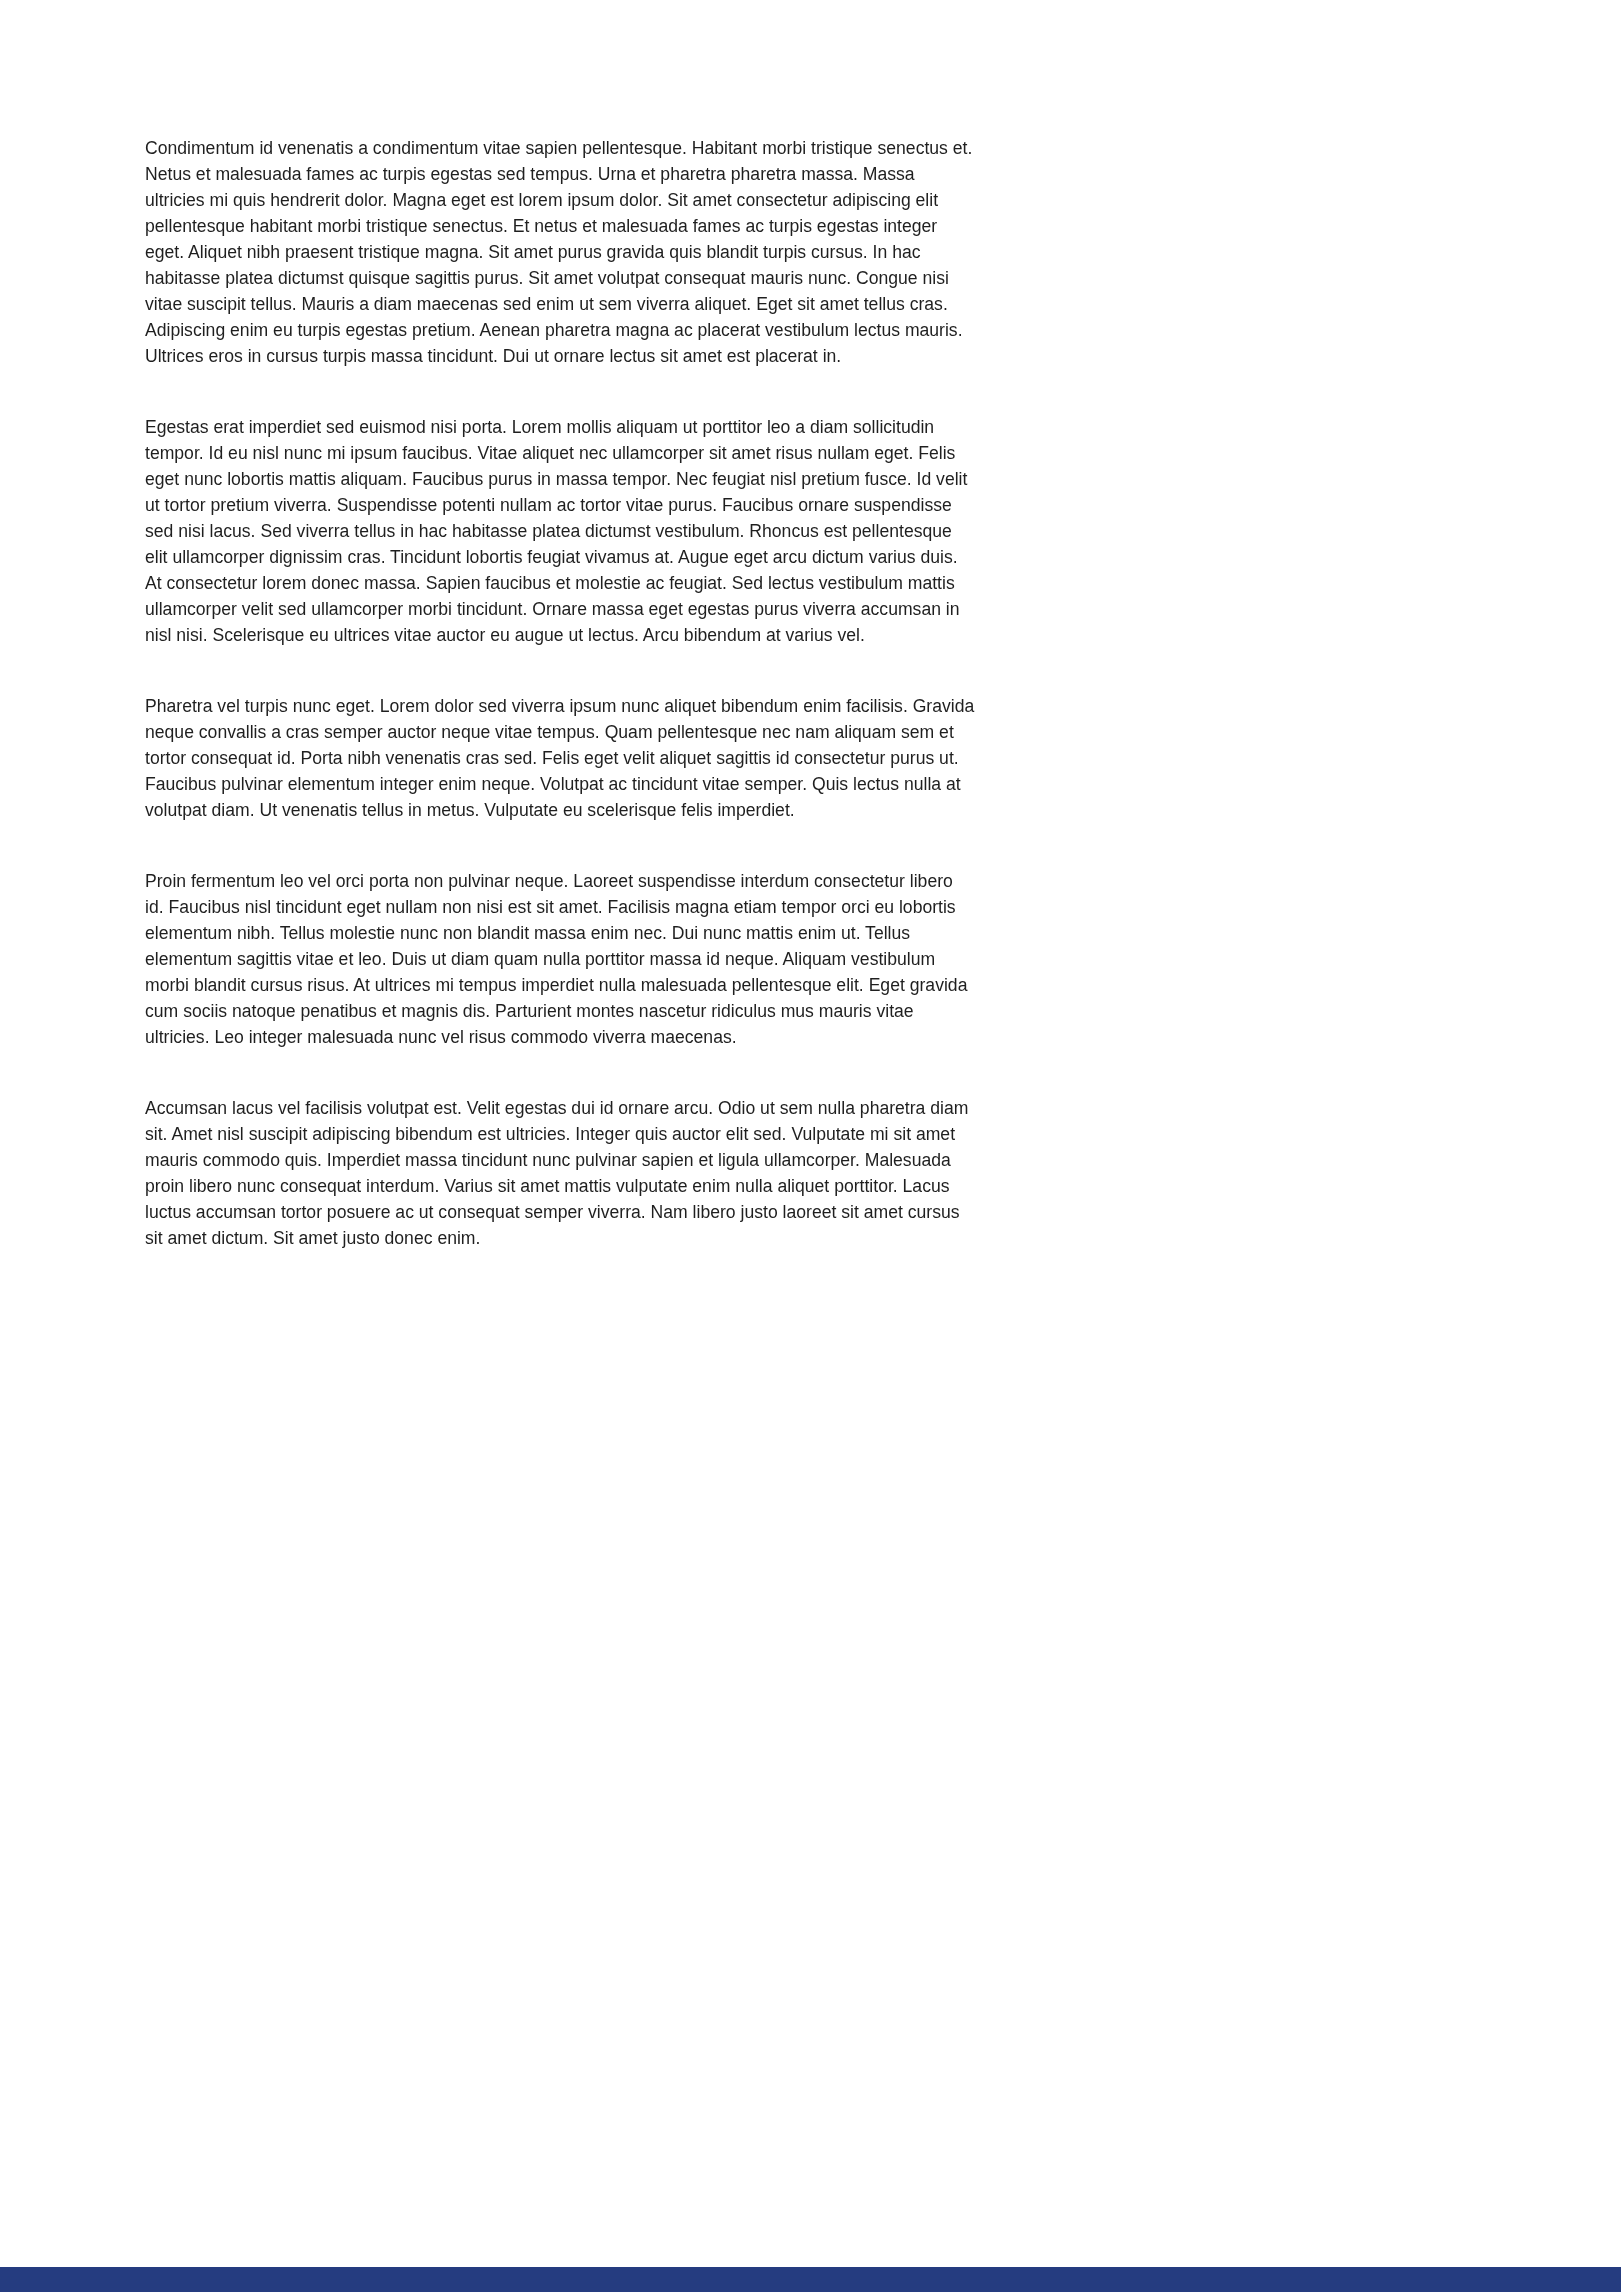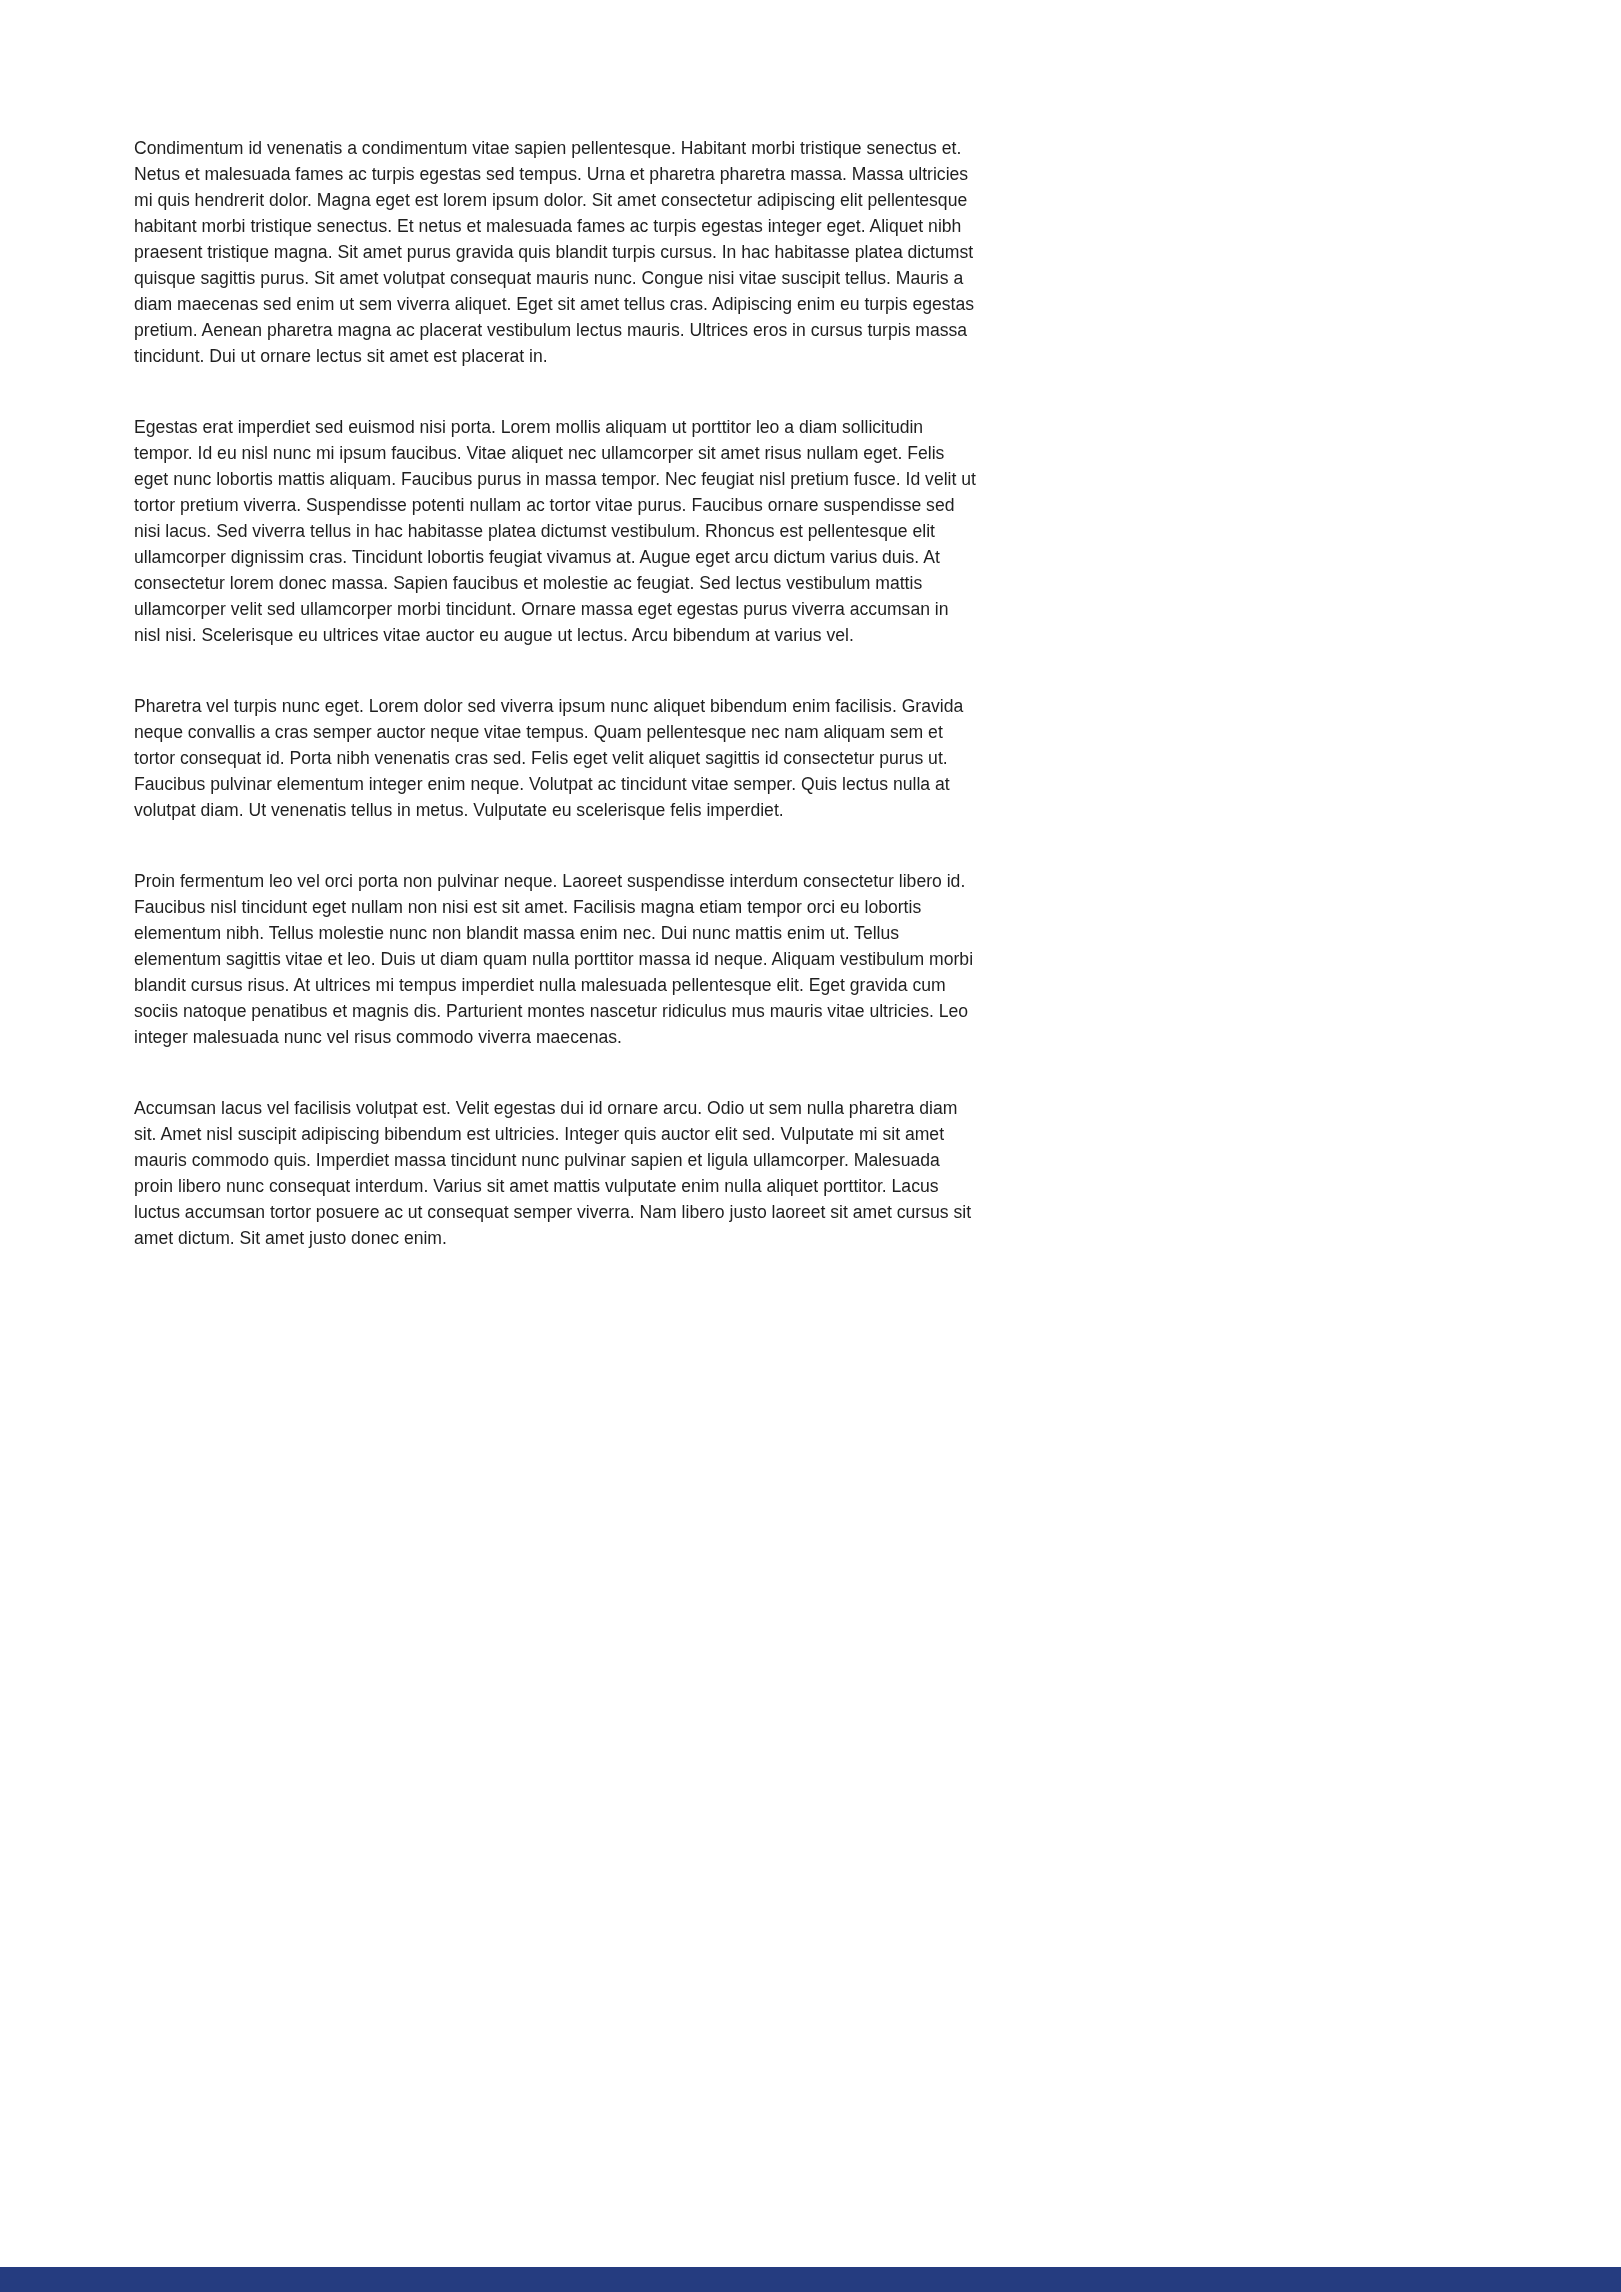--- a/index.html
+++ b/index.html
@@ -23,21 +23,21 @@
       position: absolute;
       left: 133px;
       top: 135px;
       width: 843px;
       color: #1f1f1f;
       font-size: 17.6px;
       line-height: 26px;
       text-align: left;
     }
     .doc-content p {
-      margin: 0 0 45px 1px;
+      margin: 0 0 45px 12px;
       padding: 0;
     }
     .footer-bar {
       position: absolute;
       left: 0;
       bottom: 0;
       width: 1621px;
       height: 26.5px;
     }
   </style>

